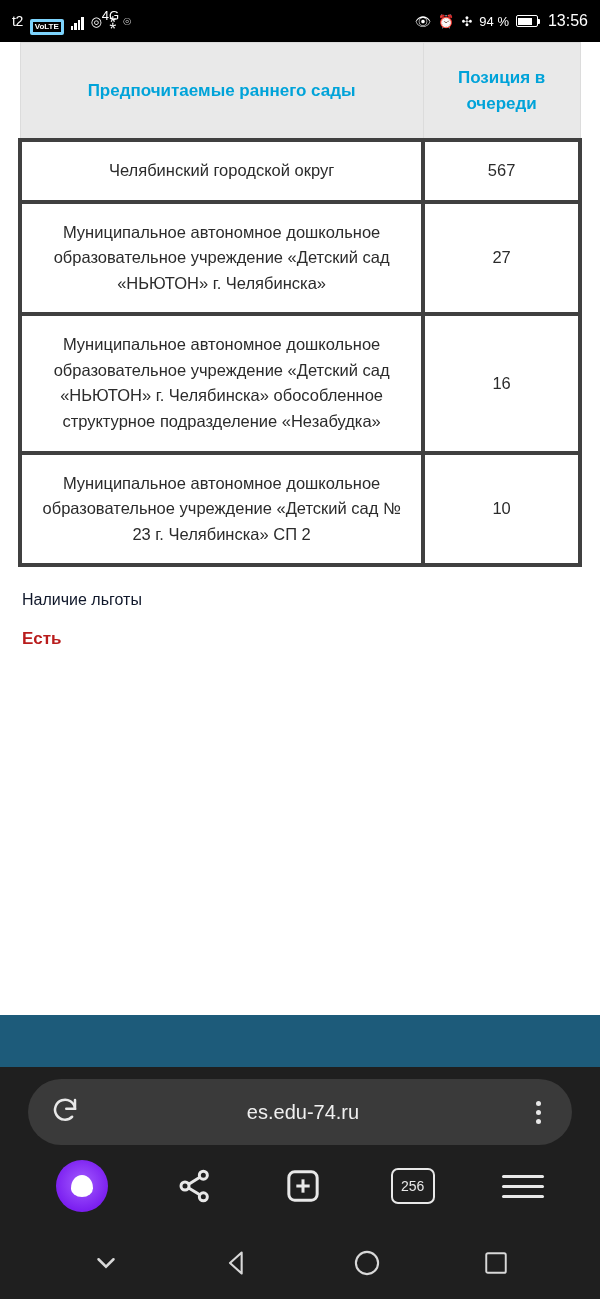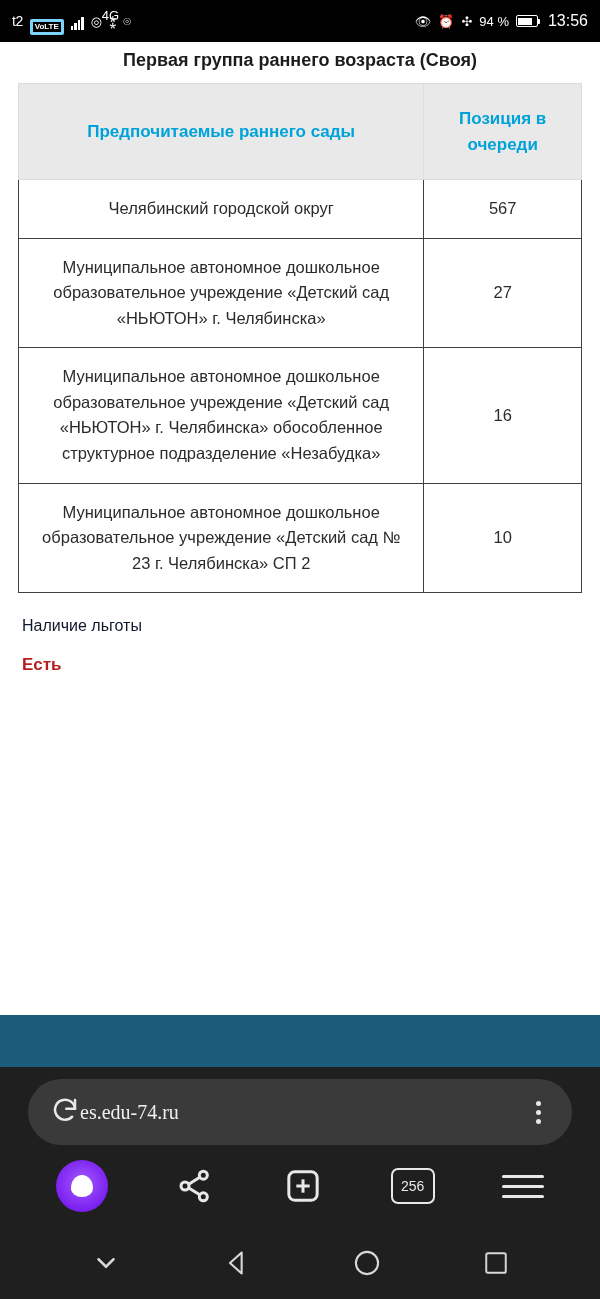--- a/index.html
+++ b/index.html
@@ -119,21 +119,21 @@
     font-size: 17px;
     font-weight: bold;
     padding: 22px 10px;
     border: 1px solid #dcdcdc;
     vertical-align: middle;
     line-height: 1.5;
   }
   table.queue th.col-name { width: 72%; }
   table.queue th.col-pos  { width: 28%; }
   table.queue td {
-    border: 1px solid #404040;
+    border: 4px solid #404040;
     font-size: 16.5px;
     color: #2b2b2b;
     padding: 16px 12px;
     text-align: center;
     vertical-align: middle;
     line-height: 1.55;
   }
   td.pos { font-size: 17px; }
   .legend-label {
     font-size: 16px;
@@ -165,21 +165,21 @@
     border-radius: 33px;
     display: flex;
     align-items: center;
     justify-content: space-between;
     padding: 0 22px;
   }
   .url-text {
     color: #f0f0f0;
     font-size: 20px;
     flex: 1 1 auto;
-    font-family: Liberation Serif, serif;
+    text-align: center;
   }
   .reload-icon svg, .menu-dots { color: #e8e8e8; }
   .menu-dots {
     display: flex;
     flex-direction: column;
     gap: 4px;
     align-items: center;
     width: 24px;
   }
   .menu-dots i {
@@ -257,21 +257,20 @@
       <span class="batt">
         <span class="shell">
             <span class="fill"></span>
           </span>
       </span>
       <span class="clock">13:56</span>
     </div>
   </div>
 
   <div class="content">
-    <div class="page-title">Первая группа раннего возраста (Своя)</div>
 
     <table class="queue">
       <thead>
         <tr>
           <th class="col-name">Предпочитаемые раннего сады</th>
           <th class="col-pos">Позиция в очереди</th>
         </tr>
       </thead>
       <tbody>
         <tr>

